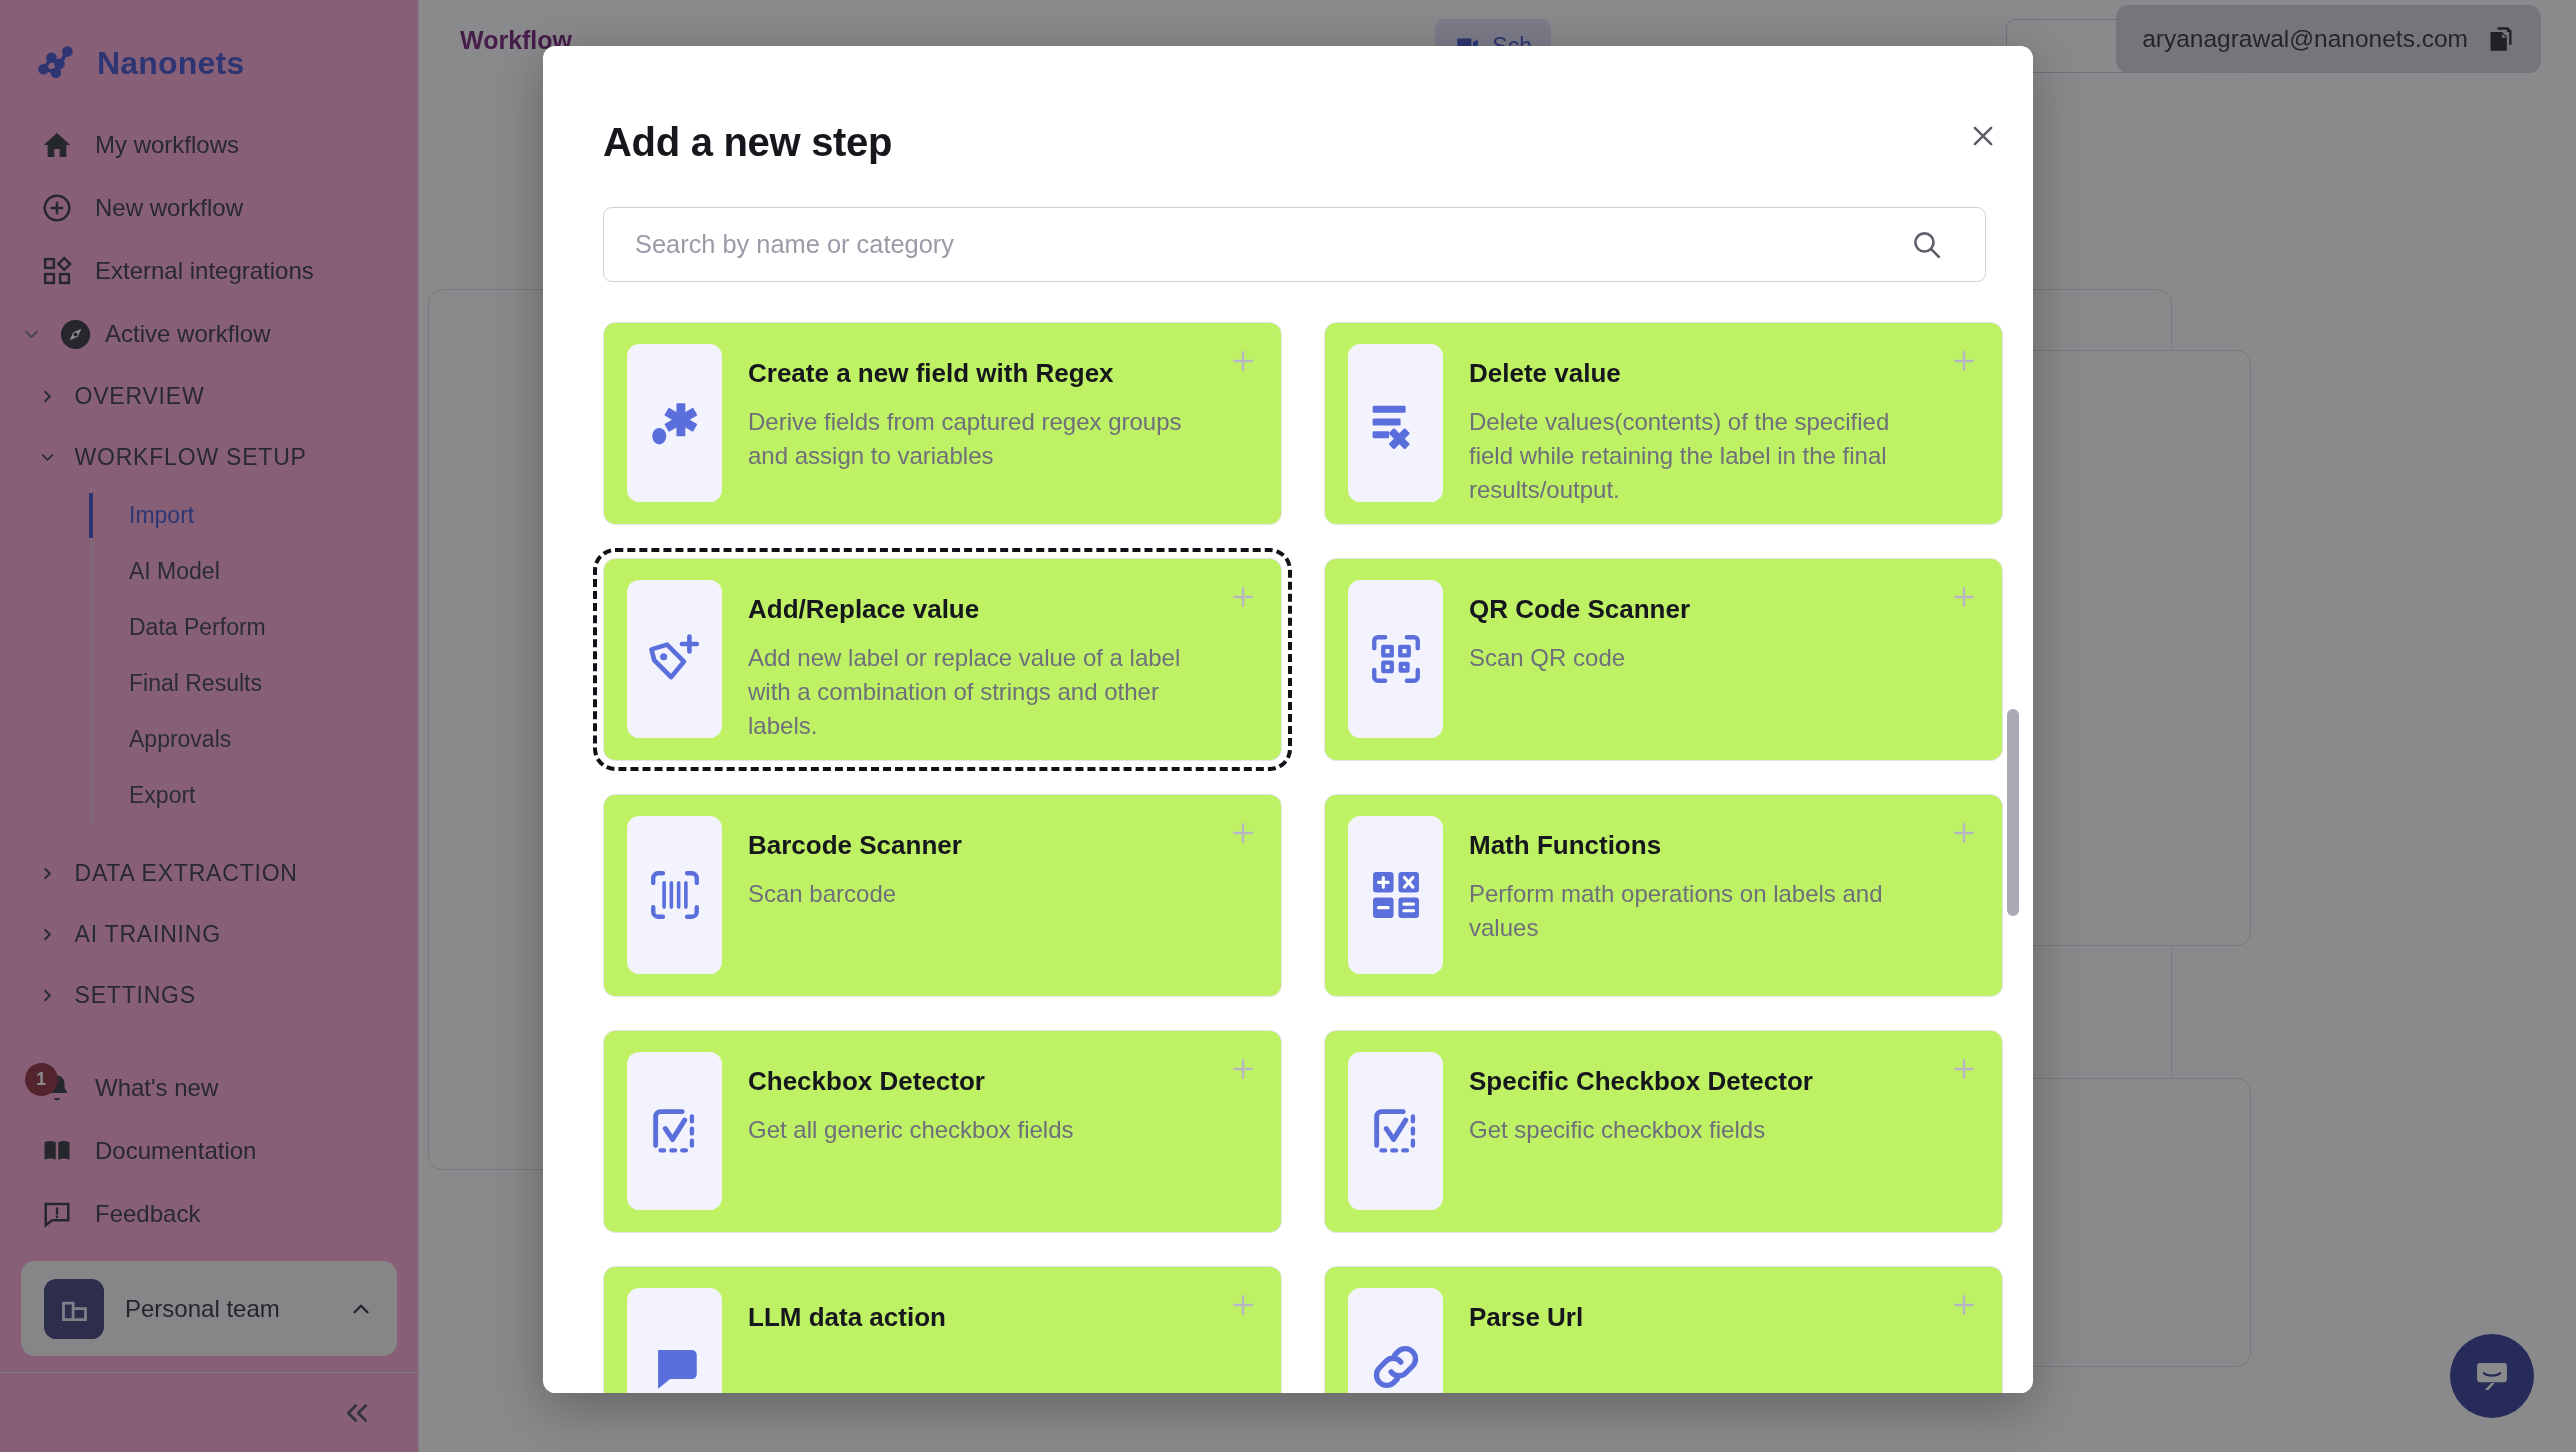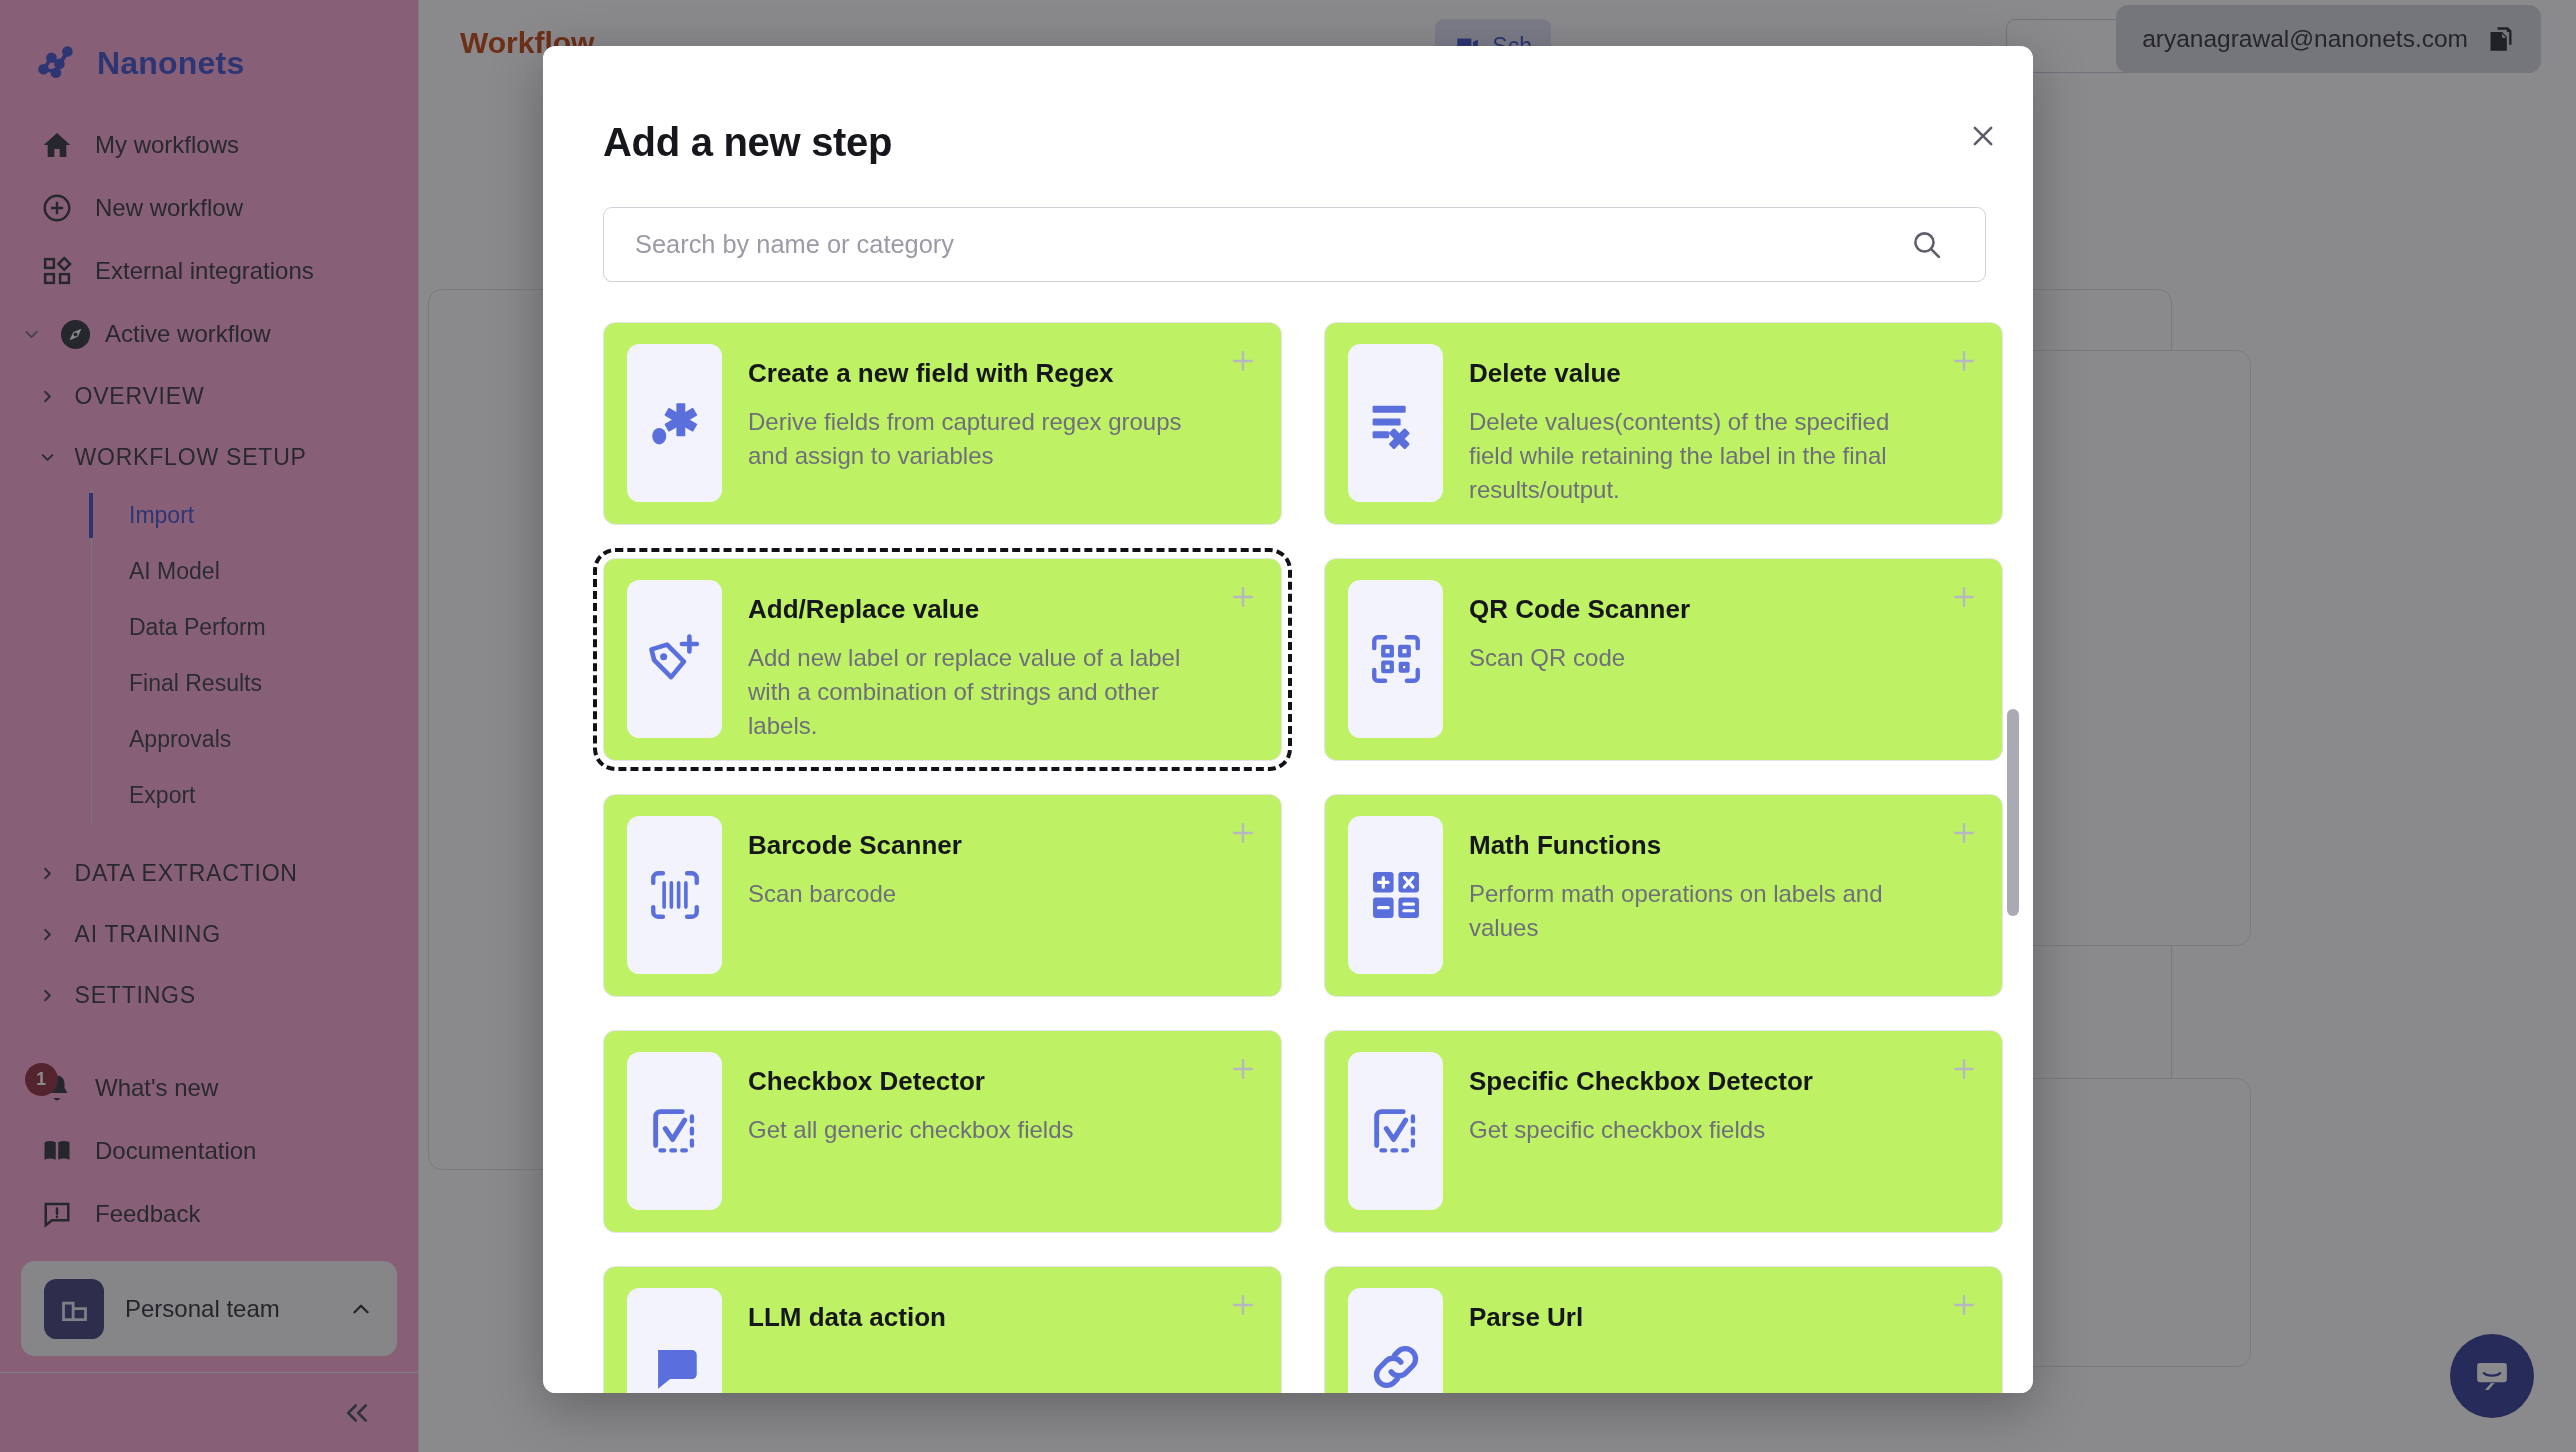--- a/index.html
+++ b/index.html
@@ -52,21 +52,21 @@
   .team-box {
     margin: 16px 21px 0 21px; height: 95px; border-radius: 14px; background: #f6f6f9;
     display: flex; align-items: center; gap: 21px; padding: 0 23px; cursor: pointer;
   }
   .team-avatar { width: 60px; height: 60px; border-radius: 12.3px; background: #3b3f7a; display: flex; align-items: center; justify-content: center; flex:none; }
   .team-name { font-size: 24px; color: #2b2c33; }
   .team-caret { margin-left: auto; color: #2b2c33; }
   .collapse-bar { height: 81px; border-top: 0.9px solid #e6e6ea; display: flex; align-items: center; justify-content: flex-end; padding-right: 46px; cursor: pointer; color: #4a4b55; }
 
   .bg-main { position: absolute; left: 419px; top: 0; right: 0; bottom: 0; background: #ffffff; }
-  .bg-title { position: absolute; left: 460px; top: 26px; font-size: 30px; font-weight: 600; color: #c2410c; }
+  .bg-title { position: absolute; left: 460px; top: 26px; font-size: 25px; font-weight: 600; color: #701a75; }
   .hdr-pill {
     position: absolute; top: 19px; height: 54px; border-radius: 8.8px;
     display: flex; align-items: center; gap: 12.3px; padding: 0 19px; font-size: 23px;
   }
   .pill-schedule { right: 1025px; background: #dfe2f7; color: #3d4ecb; }
   .pill-outline { border: 1.3px solid #c9ccde; background:#fff; }
   .tooltip-email {
     position: absolute; right: 35px; top: 5.3px; height: 68px; border-radius: 12.3px;
     background: rgba(210,211,218,.95); display: flex; align-items: center; gap: 19px;
     padding: 0 26px; font-size: 24.5px; color: #2c2d35;

